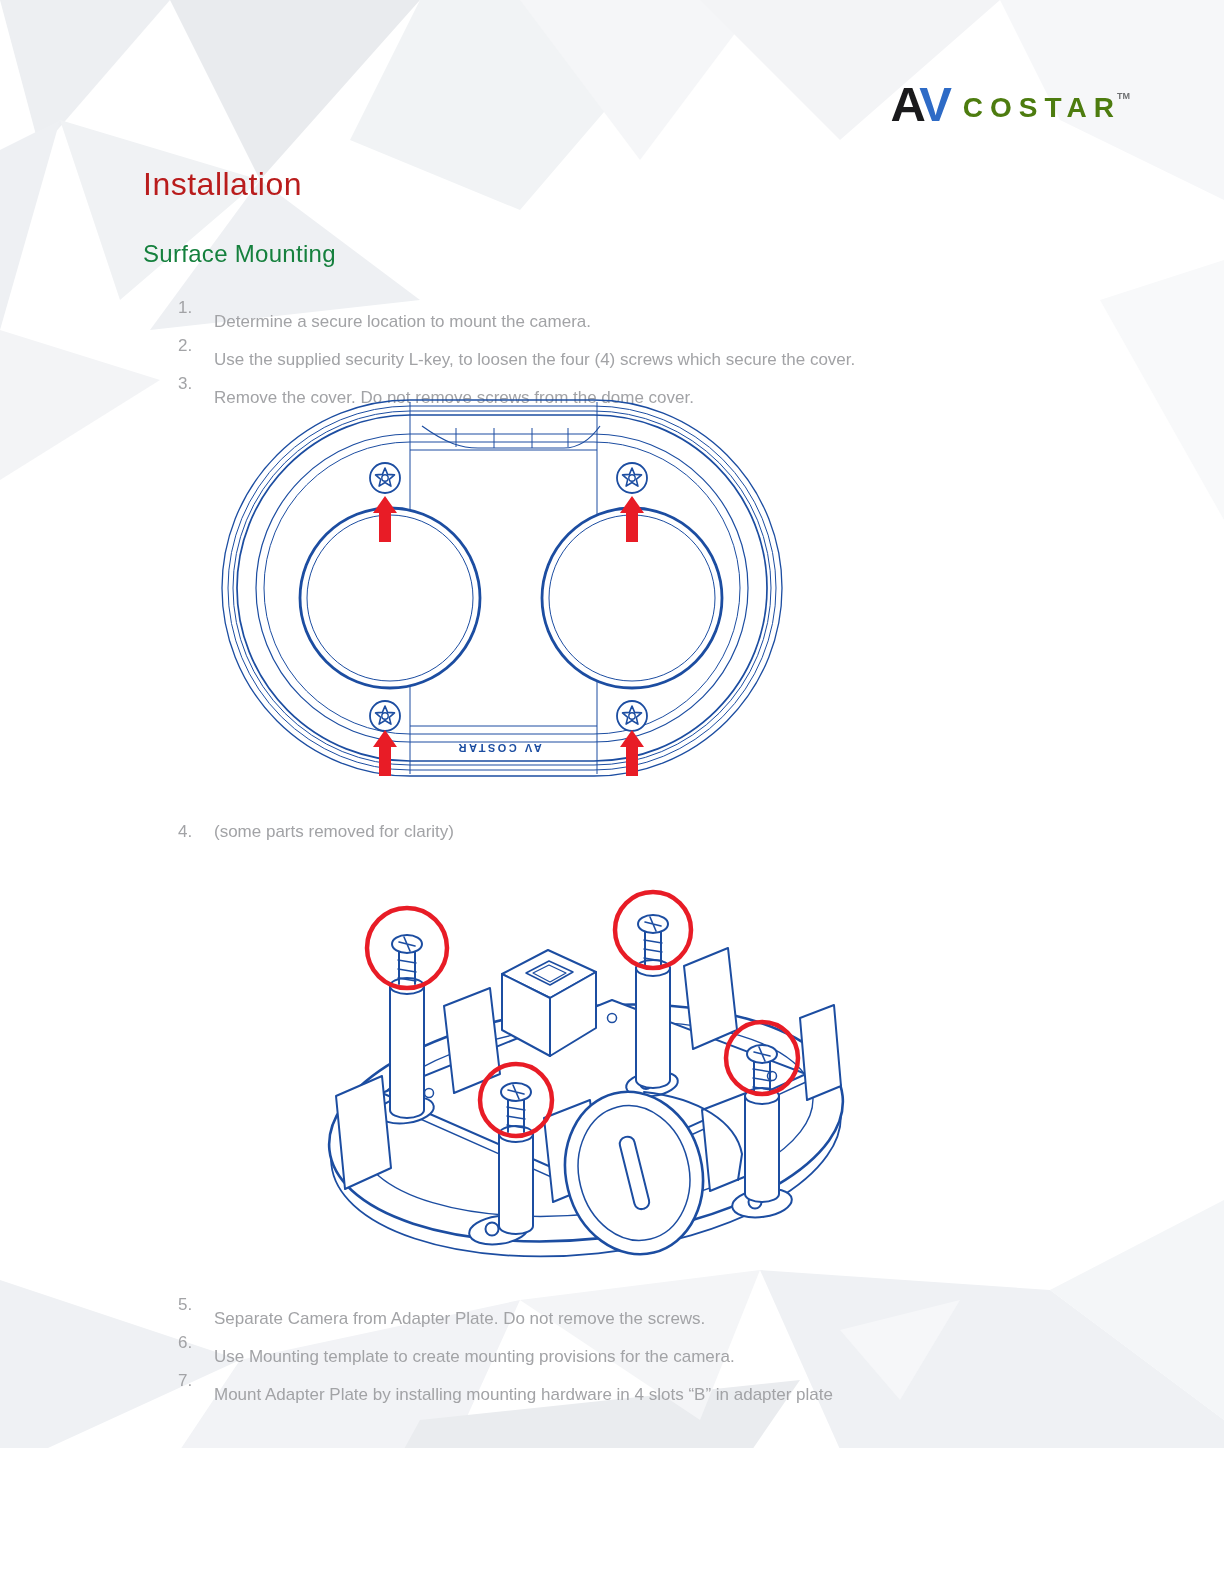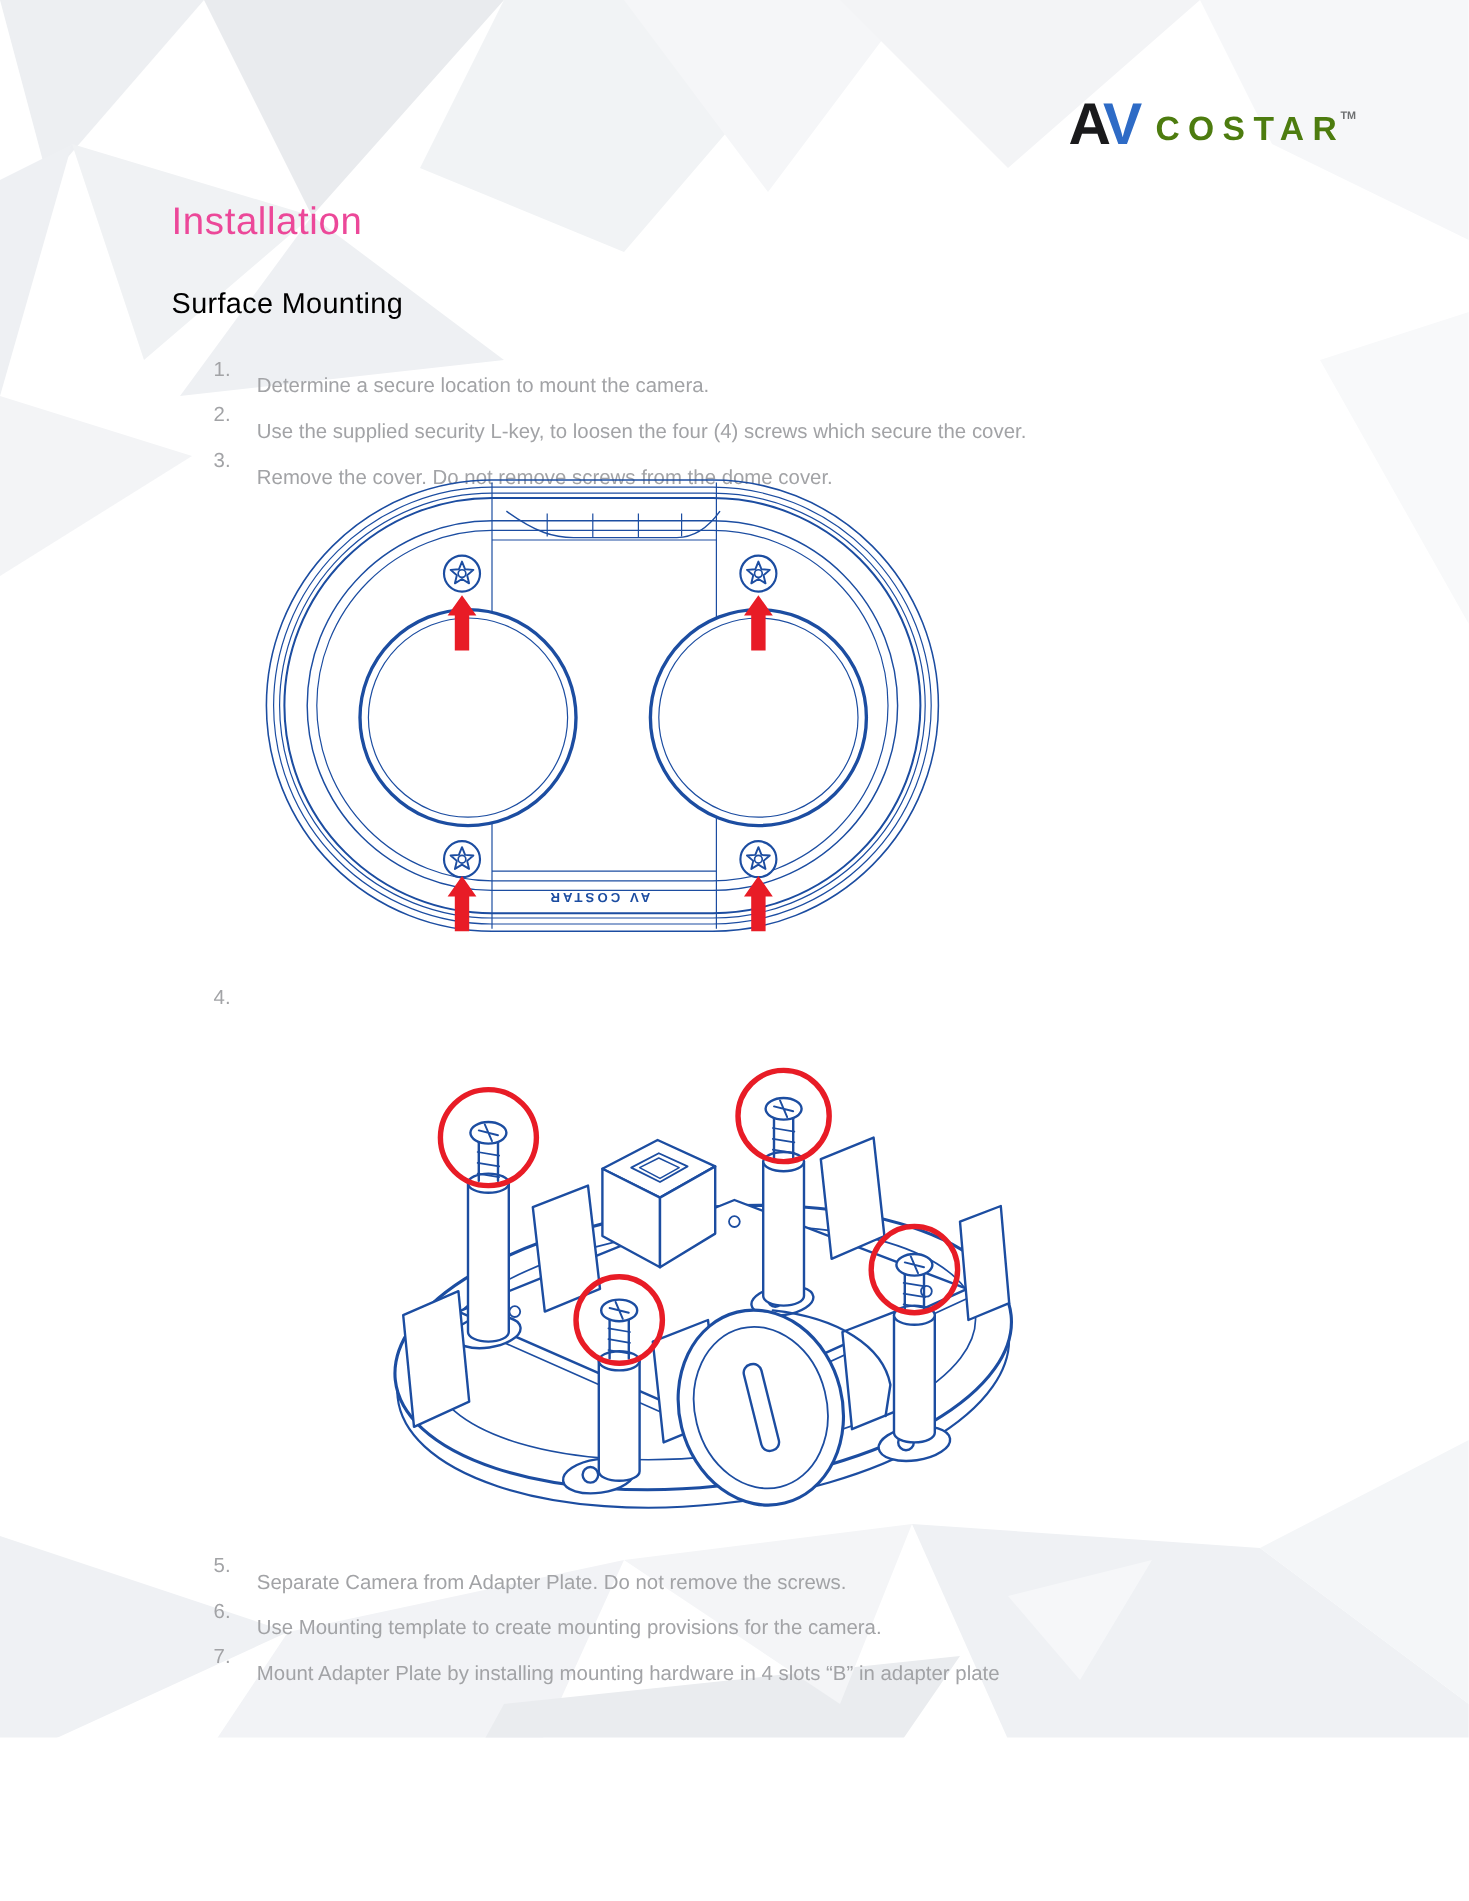--- a/index.html
+++ b/index.html
@@ -13,22 +13,22 @@
   .content{position:absolute;inset:0;z-index:1;}
 
   
   .logo{position:absolute;top:80px;right:94px;display:flex;align-items:center;line-height:1;}
   .logo-av{font-size:49px;font-weight:bold;letter-spacing:-3px;}
   .logo-a{color:#1a1a1c;}
   .logo-v{color:#2e6bc6;}
   .logo-costar{font-size:28px;font-weight:bold;color:#4d7c0f;letter-spacing:7px;margin-left:14px;padding-top:6px;}
   .logo-tm{font-size:9px;font-weight:bold;color:#6e7072;margin-left:-4px;margin-top:-16px;}
 
-  .title{position:absolute;left:143px;top:166px;margin:0;font-size:32px;font-weight:normal;color:#ec4899;letter-spacing:.5px;text-align:center;}
-  .section{position:absolute;left:143px;top:240px;margin:0;font-size:24px;font-weight:normal;color:#000000;letter-spacing:.3px;}
+  .title{position:absolute;left:143px;top:166px;margin:0;font-size:32px;font-weight:normal;color:#b91c1c;letter-spacing:.5px;text-align:center;}
+  .section{position:absolute;left:143px;top:240px;margin:0;font-size:24px;font-weight:normal;color:#15803d;letter-spacing:.3px;}
 
   .steps{position:absolute;left:178px;font-size:17px;color:#a2a3a6;}
   .steps-a{top:296px;}
   .steps-b{top:1293px;}
   .step{display:flex;line-height:24.2px;}
   .step .num{width:36px;flex:none;}
   .step .txt{flex:1;margin-top:14px;}
   .step4{position:absolute;left:178px;top:820px;font-size:17px;color:#a2a3a6;display:flex;line-height:24.2px;}
   .step4 .num{width:36px;flex:none;}
   .step4 .txt span{display:block;}
@@ -134,20 +134,21 @@
 
       <use href="#arrowUp" transform="translate(173,104)"></use>
       <use href="#arrowUp" transform="translate(420,104)"></use>
       <use href="#arrowUp" transform="translate(173,338)"></use>
       <use href="#arrowUp" transform="translate(420,338)"></use>
     </svg>
 
     <div class="step4">
       <span class="num">4.</span>
       <span class="txt">
+        <span>(some parts removed for clarity)</span>
       </span>
     </div>
 
     <svg class="figure figure2" width="582" height="394" viewBox="0 0 582 394" fill="none" stroke-linejoin="round" stroke-linecap="round">
 
       <ellipse cx="292" cy="260" rx="256" ry="116" transform="rotate(-6 292 260)" stroke="#1c4da1" stroke-width="1.8" fill="#ffffff"></ellipse>
       <ellipse cx="292" cy="245" rx="258" ry="116" transform="rotate(-6 292 245)" stroke="#1c4da1" stroke-width="2.6" fill="#ffffff"></ellipse>
       <ellipse cx="292" cy="241" rx="228" ry="95" transform="rotate(-6 292 241)" stroke="#1c4da1" stroke-width="1.4"></ellipse>
 
       <path d="M88,215 L318,122 L512,196 L282,300 Z" stroke="#1c4da1" stroke-width="2" fill="#ffffff"></path>

